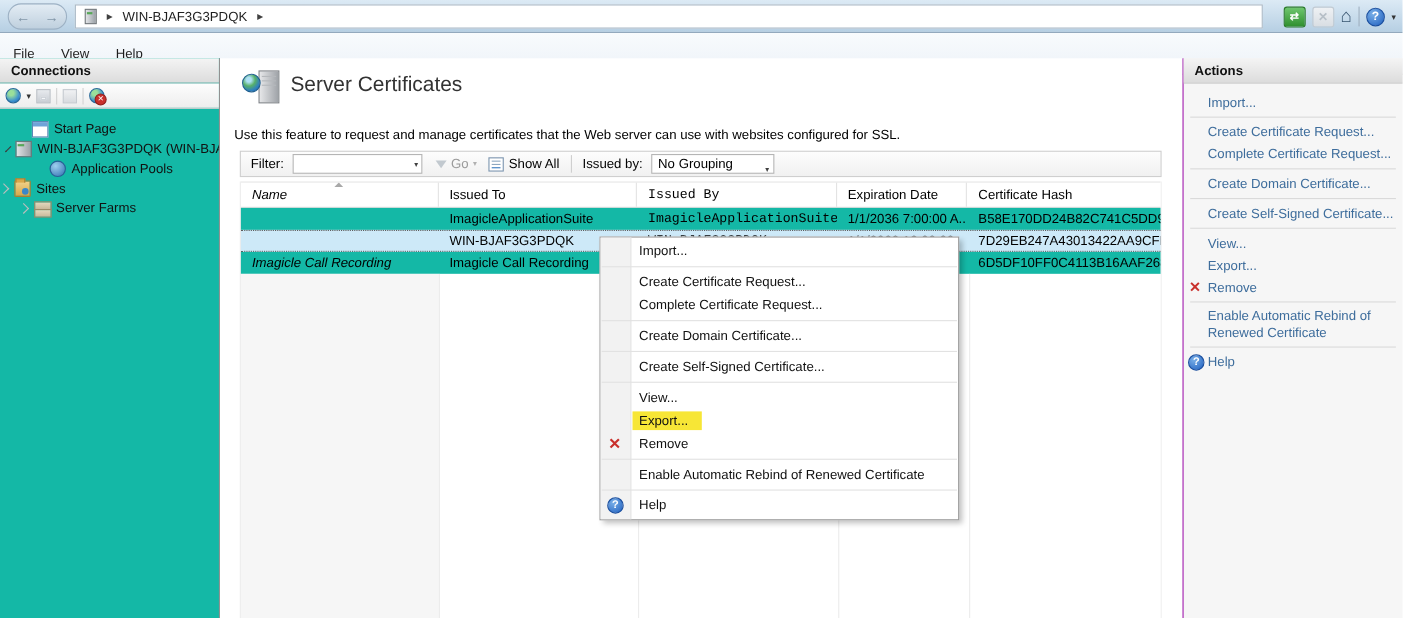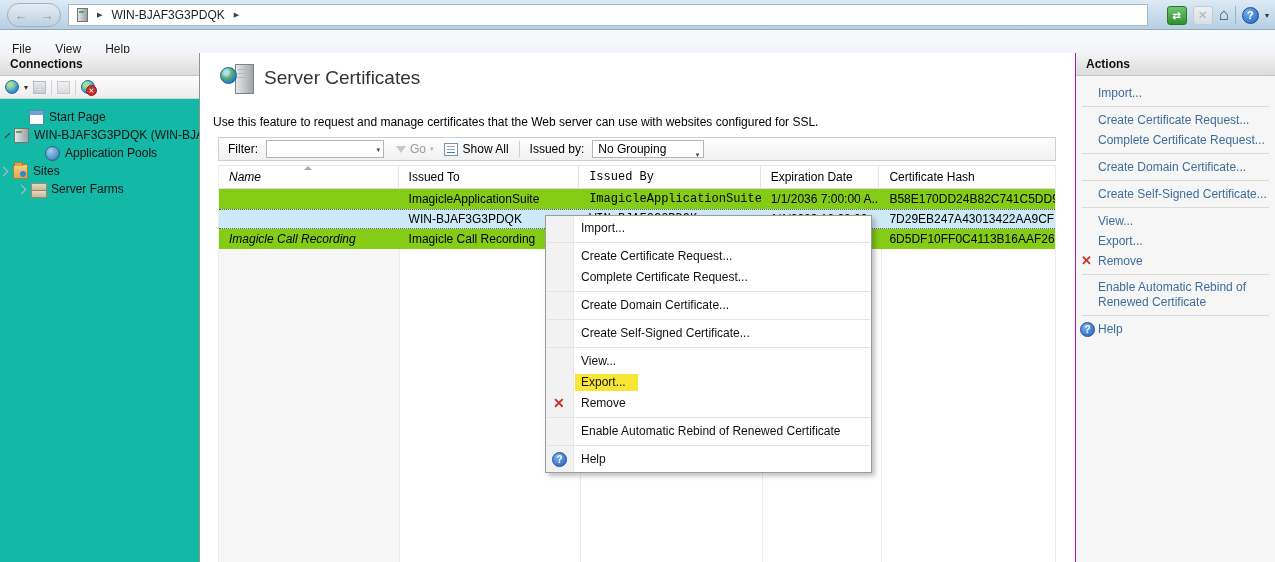--- a/index.html
+++ b/index.html
@@ -94,21 +94,21 @@
   .fb-sep { width:1px; height:16px; background:#cfcfcf; margin:0 10px; }
   .fb-select { position:relative; margin-left:8px; width:112px; height:18px; background:#fff; border:1px solid #b5b5b5; line-height:16px; padding-left:5px; }
   .fb-select .dd-caret { position:absolute; right:4px; top:6px; }
 
   .listview { position:absolute; left:18px; top:112px; width:838px; bottom:0; border-left:1px solid #ececec; border-right:1px solid #ececec; }
   .lv-header { display:flex; height:24px; border-top:1px solid #e6e6e6; border-bottom:1px solid #dcdcdc; background:#fff; }
   .lv-hcell { line-height:23px; padding-left:10px; border-right:1px solid #e3e3e3; color:#000; position:relative; white-space:nowrap; overflow:hidden; }
   .sort-up { position:absolute; left:50%; top:0; margin-left:-4px; width:0; height:0;
     border-left:4px solid transparent; border-right:4px solid transparent; border-bottom:4px solid #a8a8a8; }
   .c0{width:180px;font-style:italic;} .c1{width:181px;} .c2{width:182px;font-family:Liberation Mono, monospace;} .c3{width:119px;} .c4{width:176px; border-right:none;}
-  .lv-row { display:flex; height:20px; background:#84cc16; }
+  .lv-row { display:flex; height:20px; background:#14b8a6; }
   .lv-cell { line-height:20px; padding-left:10px; white-space:nowrap; overflow:hidden; color:#000; }
   .lv-row.selected { background:#cde9f8; border-top:1px dotted #5c5c5c; border-bottom:1px dotted #5c5c5c; }
   .lv-row.selected .lv-cell { line-height:18px; }
   .lv-rest { position:relative; height:313px; background:#fff; }
   .lv-rest .shade { position:absolute; left:0; top:0; width:180px; height:100%; background:#f6f6f6; }
   .vline { position:absolute; top:0; bottom:0; width:1px; background:#ececec; }
 
   
   .actions { position:absolute; left:1075px; top:53px; width:200px; height:509px; background:#f6f6f6; border-left:1px solid #a21caf; }
   .actions-list { padding-top:7px; }

